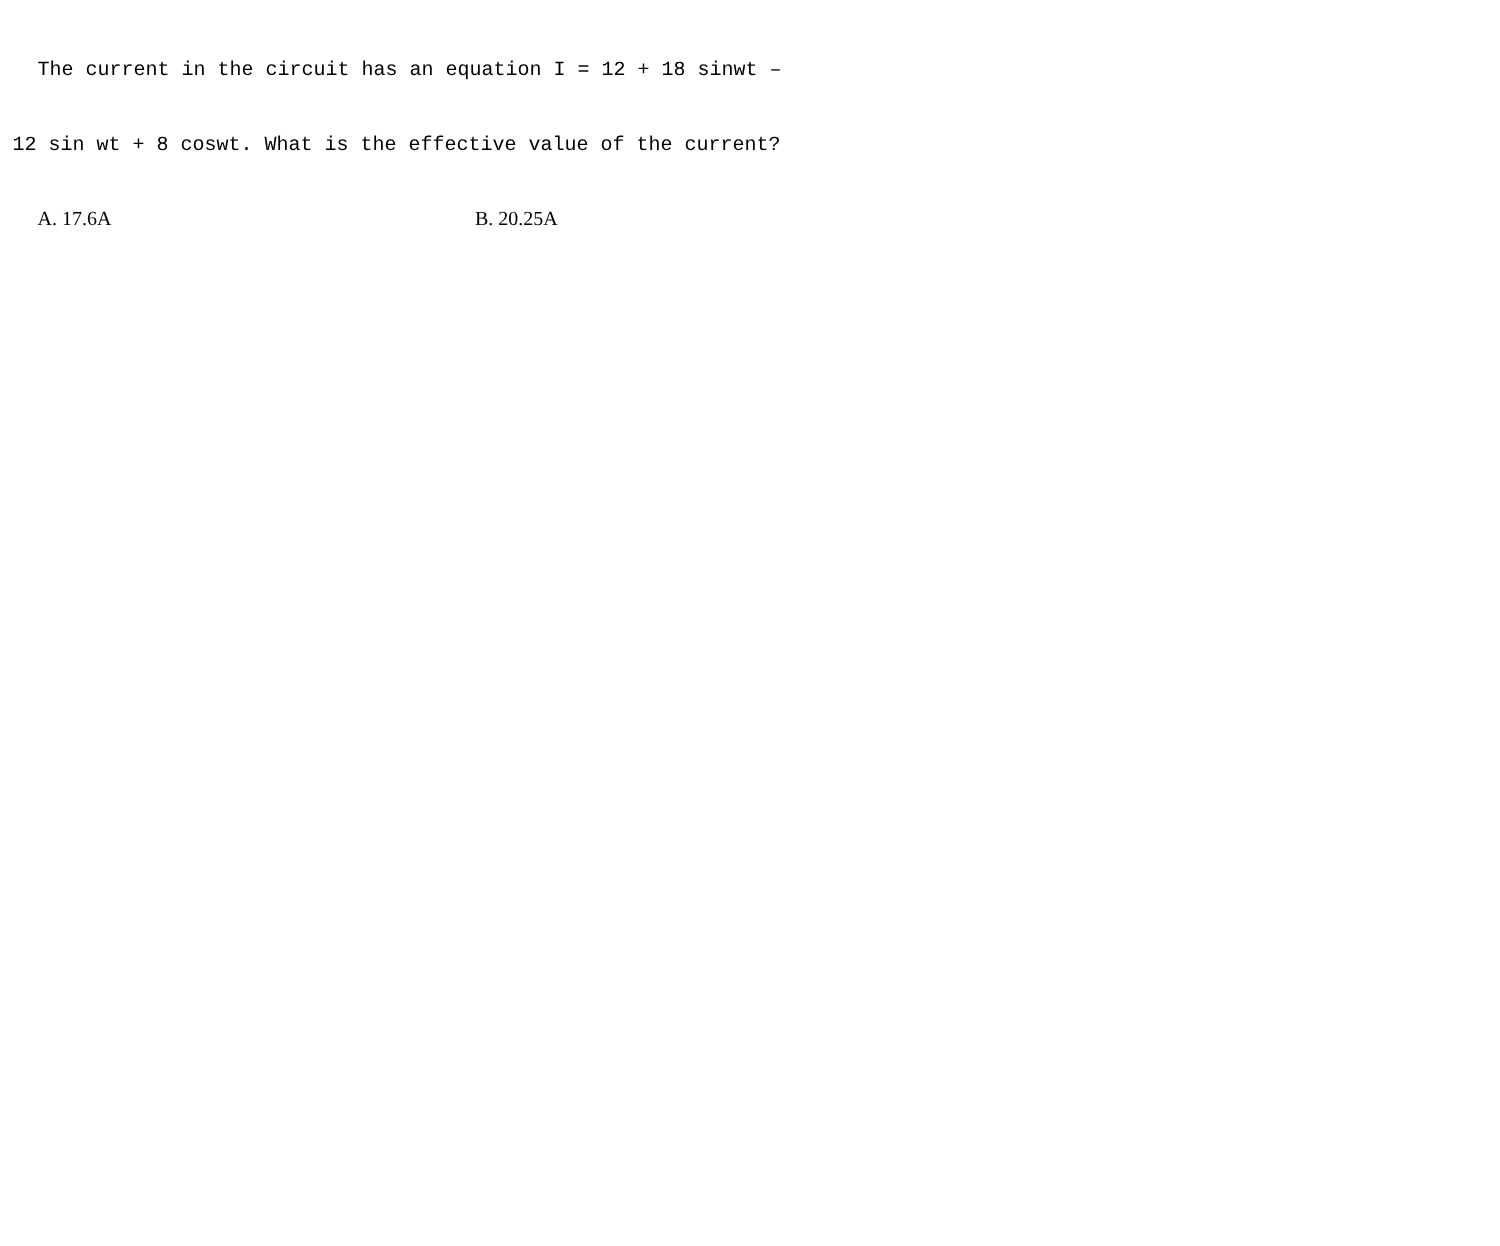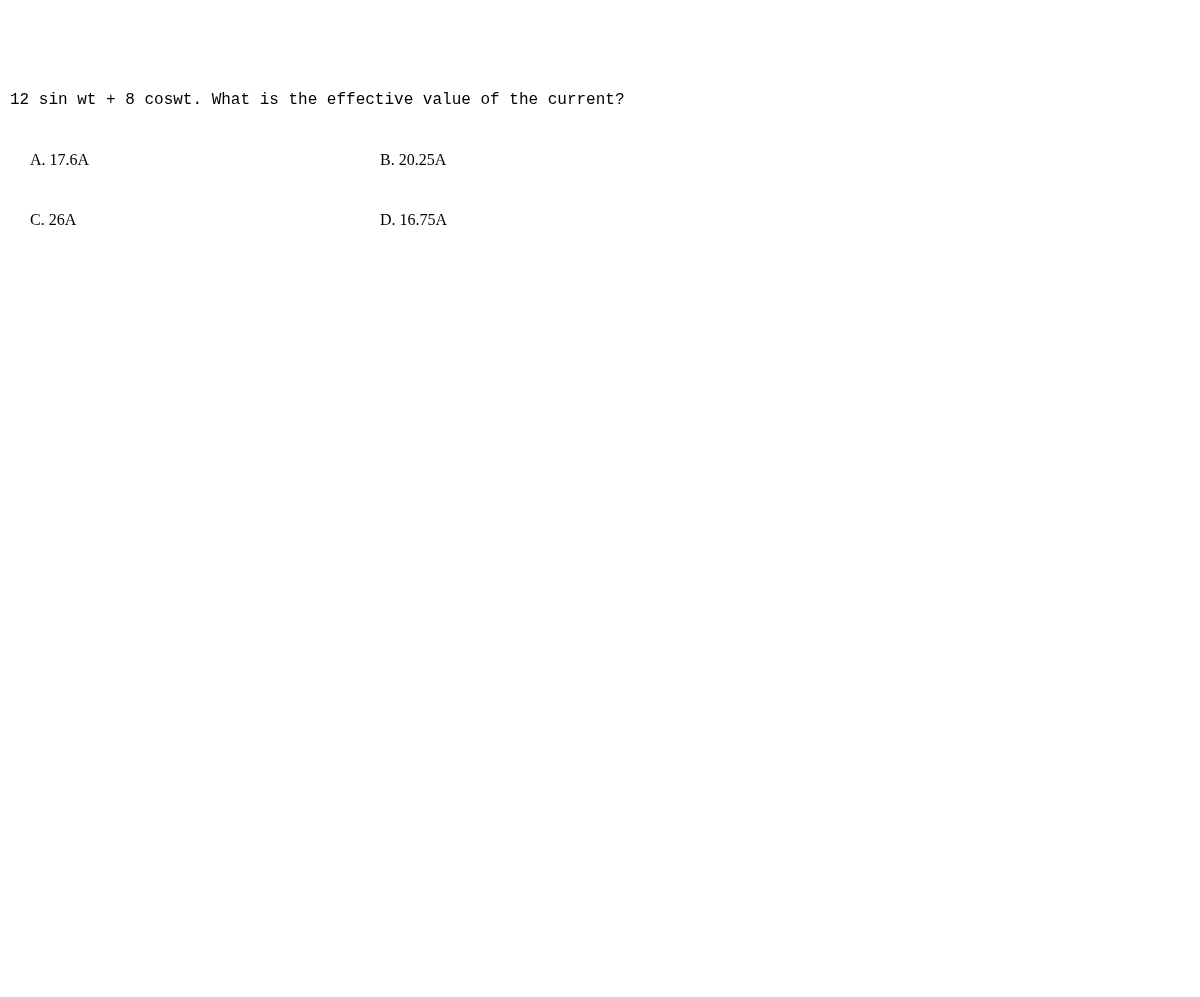--- a/index.html
+++ b/index.html
@@ -15,41 +15,37 @@
     .content {
       padding-top: 6px;
       padding-left: 10px;
       white-space: pre;
     }
     .question-line1 {
       padding-left: 20px;
     }
     .question-line2 {
       padding-left: 0px;
-      margin-top: 44px;
     }
     .options-row {
       display: flex;
       font-family: Liberation Serif, serif;
     }
     .opt-left {
       padding-left: 20px;
       width: 350px;
     }
     .opt-right {
       padding-left: 0px;
       text-align: right;
     }
   </style>
 </head>
 <body>
 
 <div class="content">
+  <div class="question-line1">The current in the circuit has an equation I = 12 + 18 sinwt –</div>
   <div class="question-line2">12 sin wt + 8 coswt. What is the effective value of the current?</div>
   <div class="options-row">
     <div class="opt-left">A. 17.6A</div>
     <div class="opt-right">B. 20.25A</div>
   </div>
-  <div class="options-row">
-    <div class="opt-left">C. 26A</div>
-    <div class="opt-right">D. 16.75A</div>
-  </div>
 </div>
 
 </body></html>

